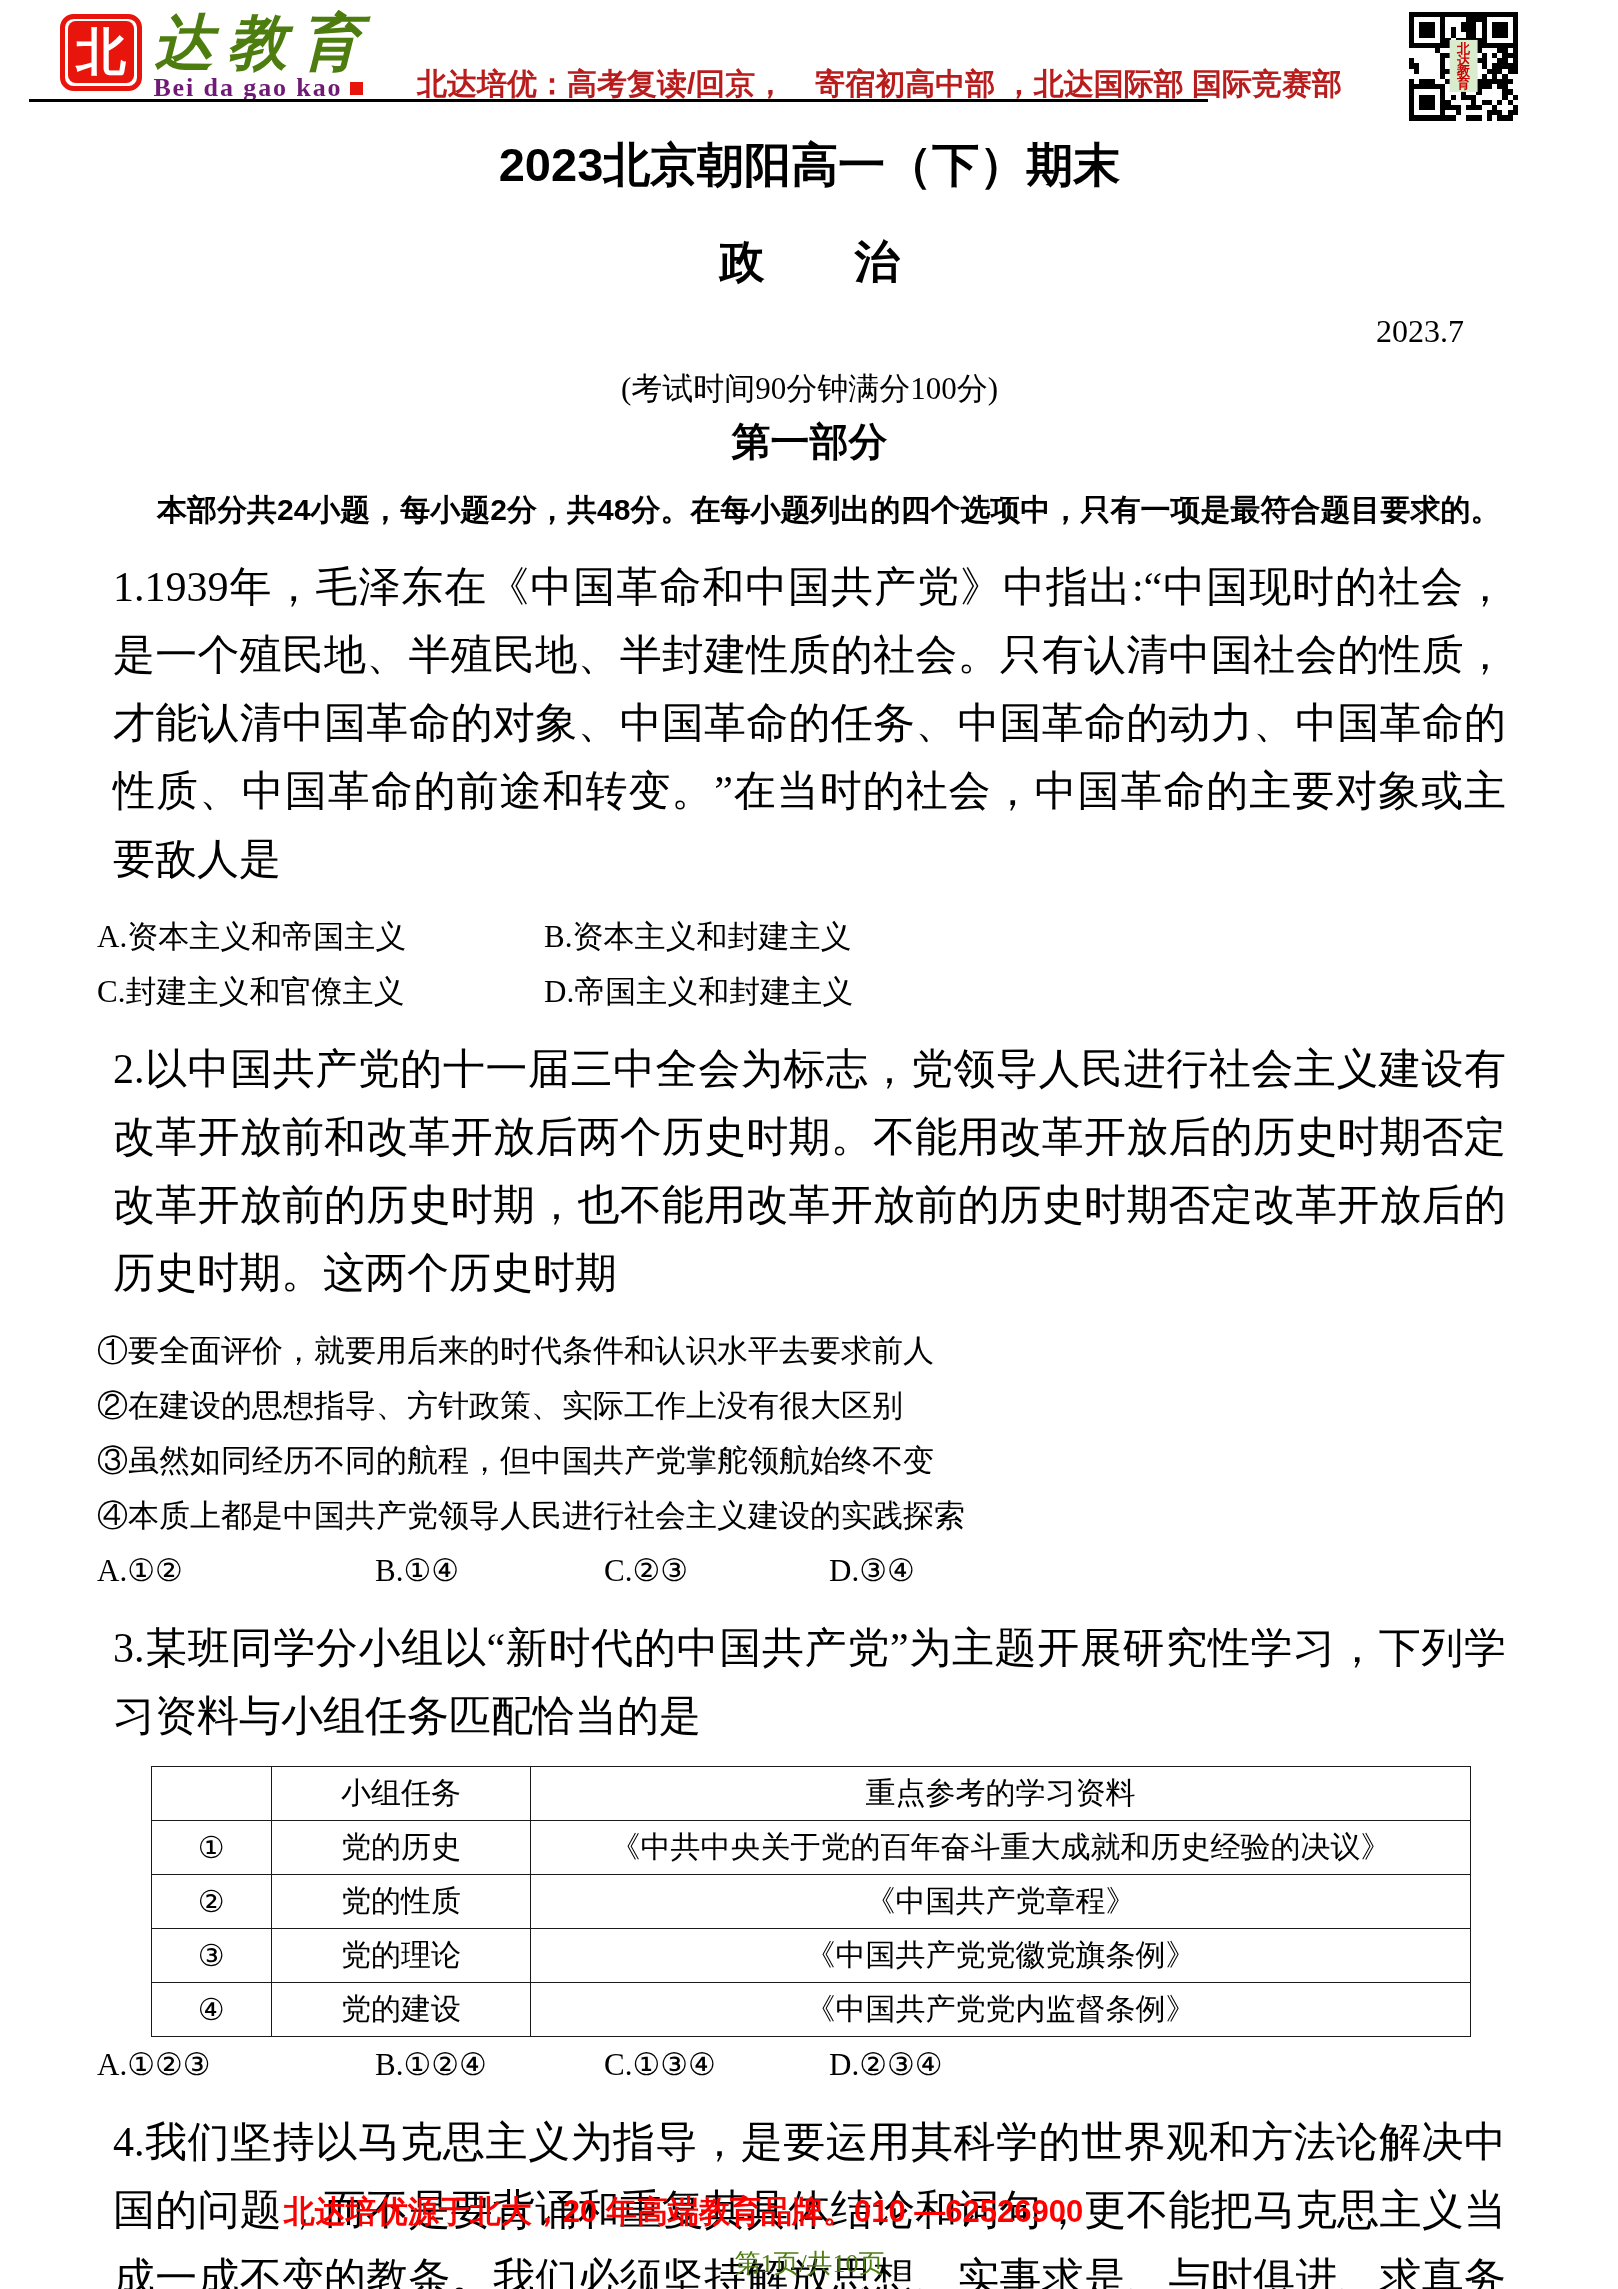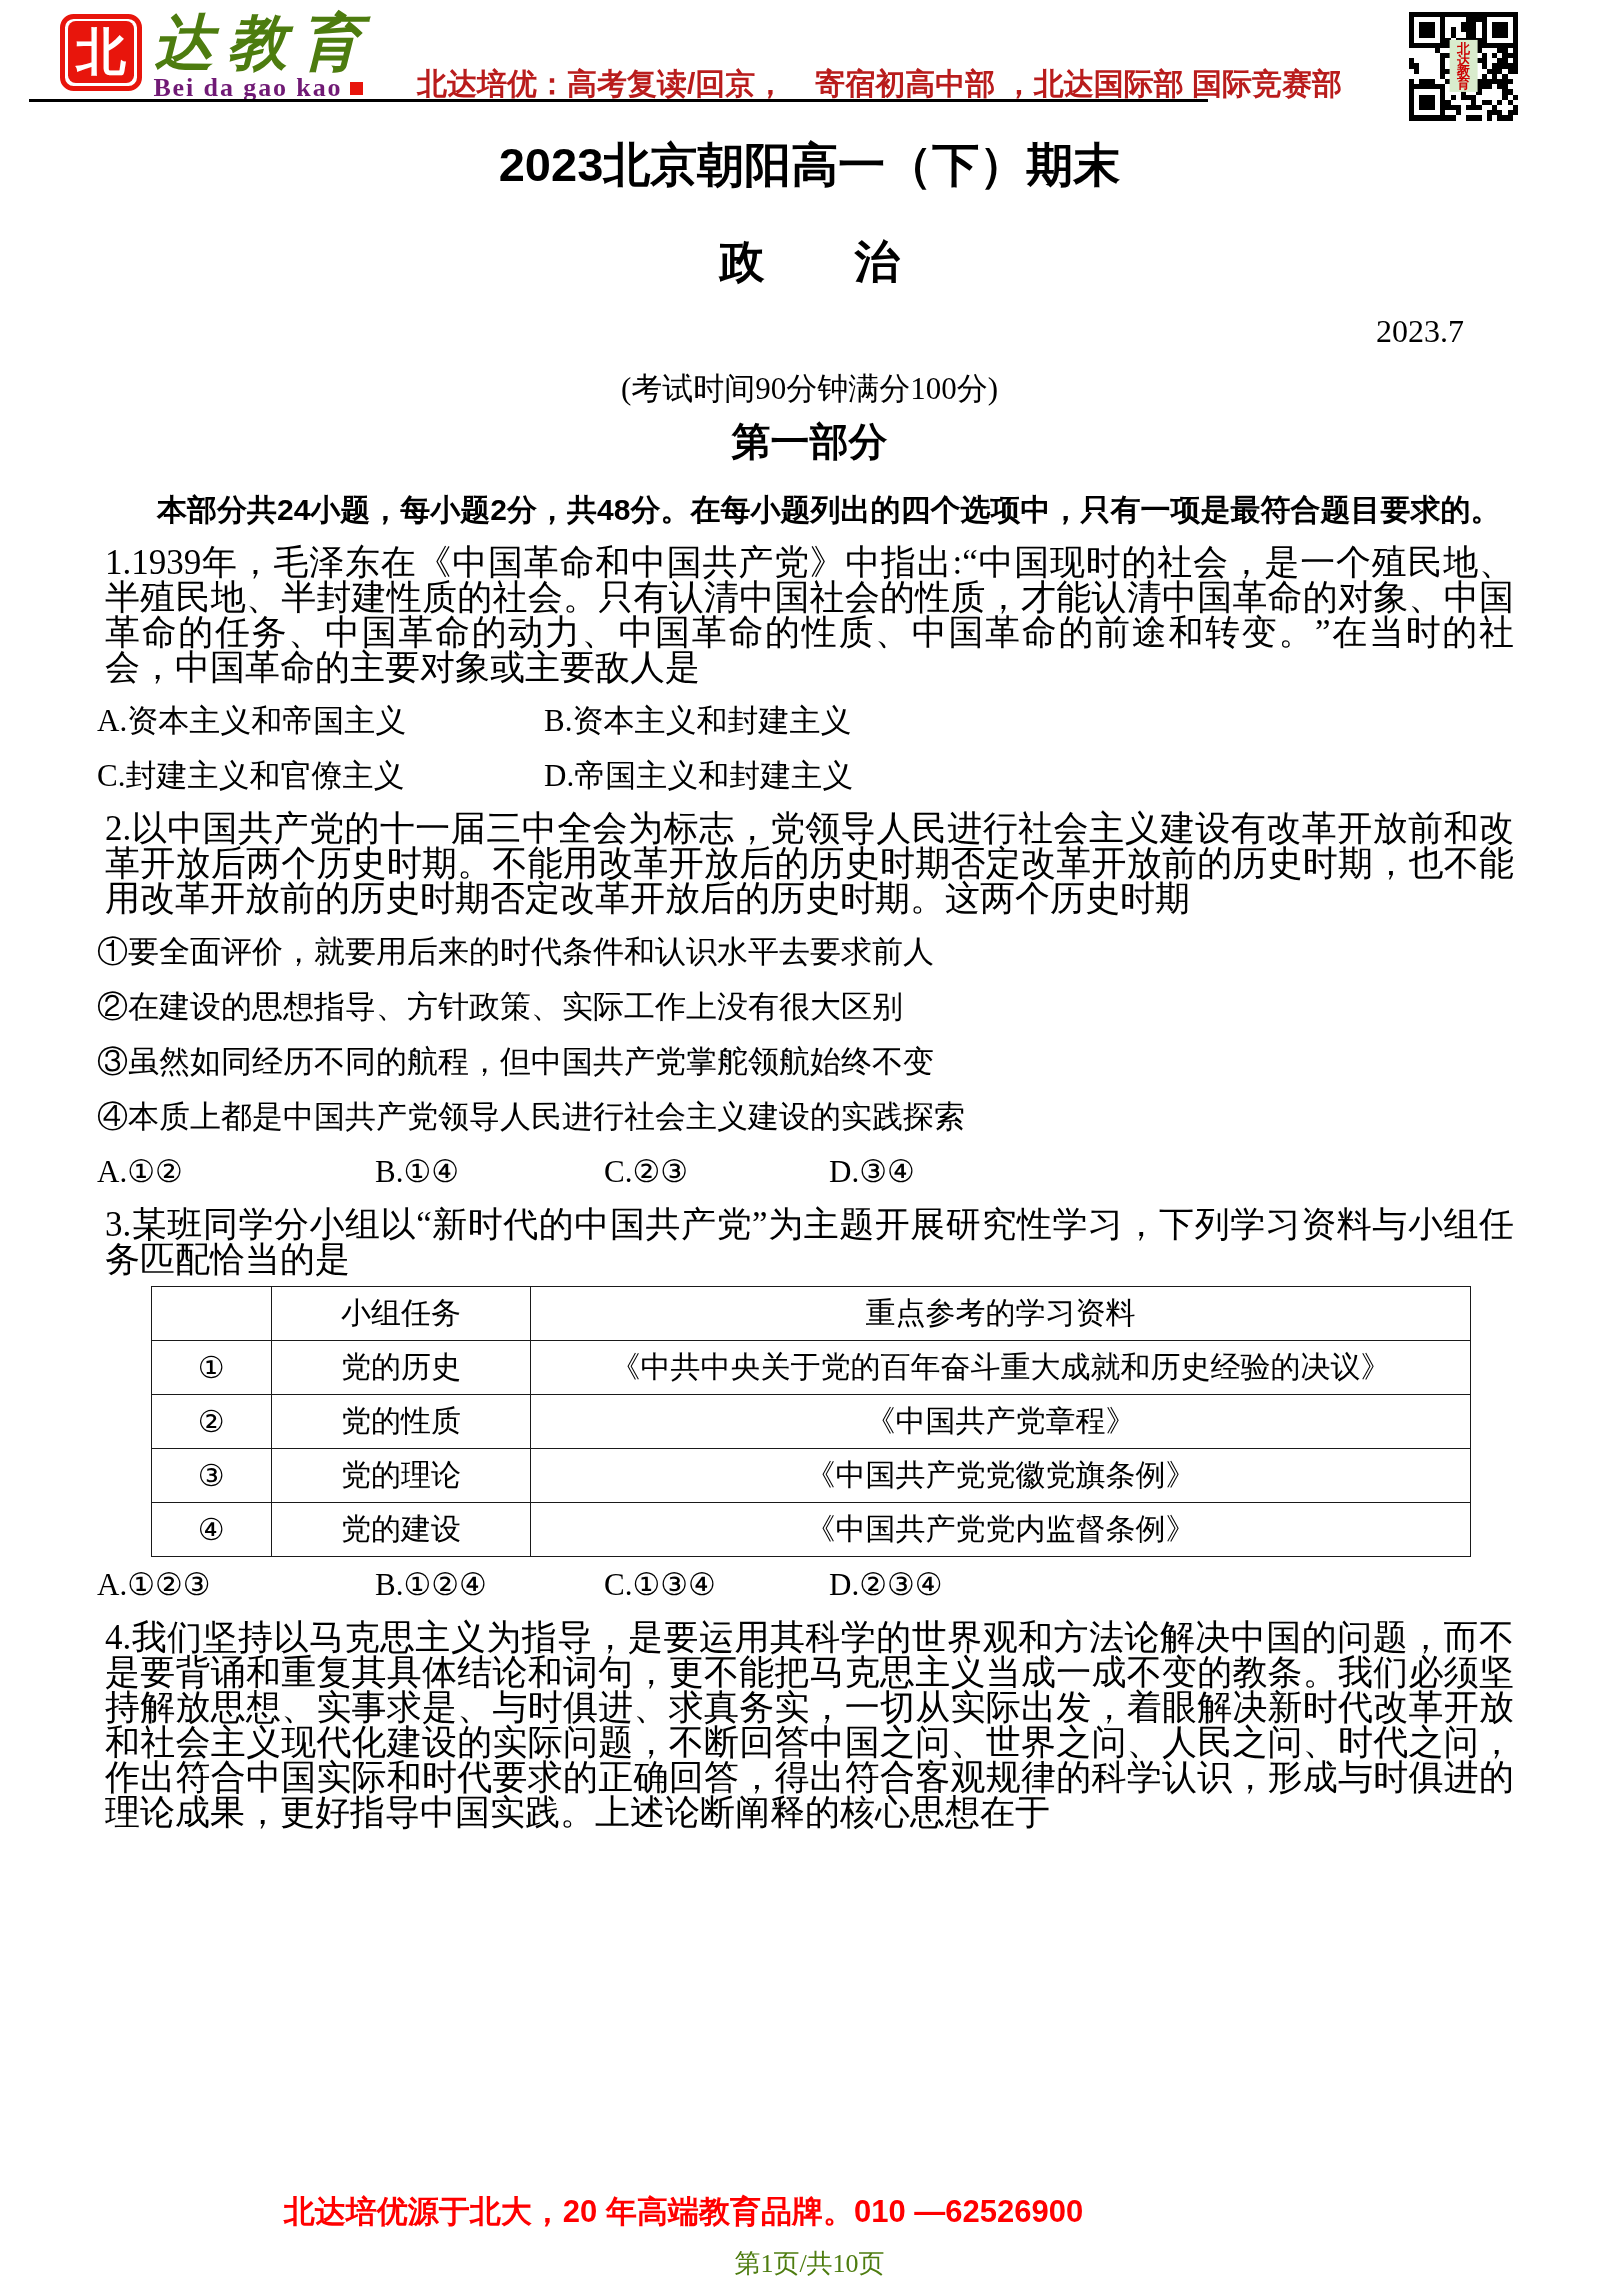--- a/index.html
+++ b/index.html
@@ -39,21 +39,21 @@
   .subject{margin:41px 0 0 0;text-align:center;font-size:45px;line-height:54px;font-weight:600;
            font-family:"Liberation Sans","DejaVu Sans",sans-serif;}
   .date{margin:23px 58px 0 0;text-align:right;font-size:32px;line-height:39px;}
   .exam-info{margin:17.5px 0 0 0;text-align:center;font-size:31px;line-height:39px;}
   .section-head{margin:9.7px 0 0 0;text-align:center;font-size:39px;line-height:49px;font-weight:bold;
                 font-family:"Liberation Sans","DejaVu Sans",sans-serif;}
 
   
   .intro{margin:15.5px 0 0 0;font-size:30px;line-height:55px;text-indent:2em;text-align:justify;
          font-weight:bold;font-family:"Liberation Sans","DejaVu Sans",sans-serif;}
-  .q-text{margin:8px;font-size:35px;line-height:35px;text-align:justify;}
+  .q-text{margin:16px;font-size:42px;line-height:68px;text-align:justify;}
   .sub-item{font-size:31px;line-height:55px;}
   .opt-row{display:flex;font-size:31px;line-height:55px;}
   .opt{display:inline-block;}
   .w461{width:447px;}
   .w287{width:278px;}
   .w236{width:229px;}
   .w232{width:225px;}
 
   
   .q3-table{border-collapse:collapse;margin:9.7px 0 0 54px;width:1320px;table-layout:fixed;}

